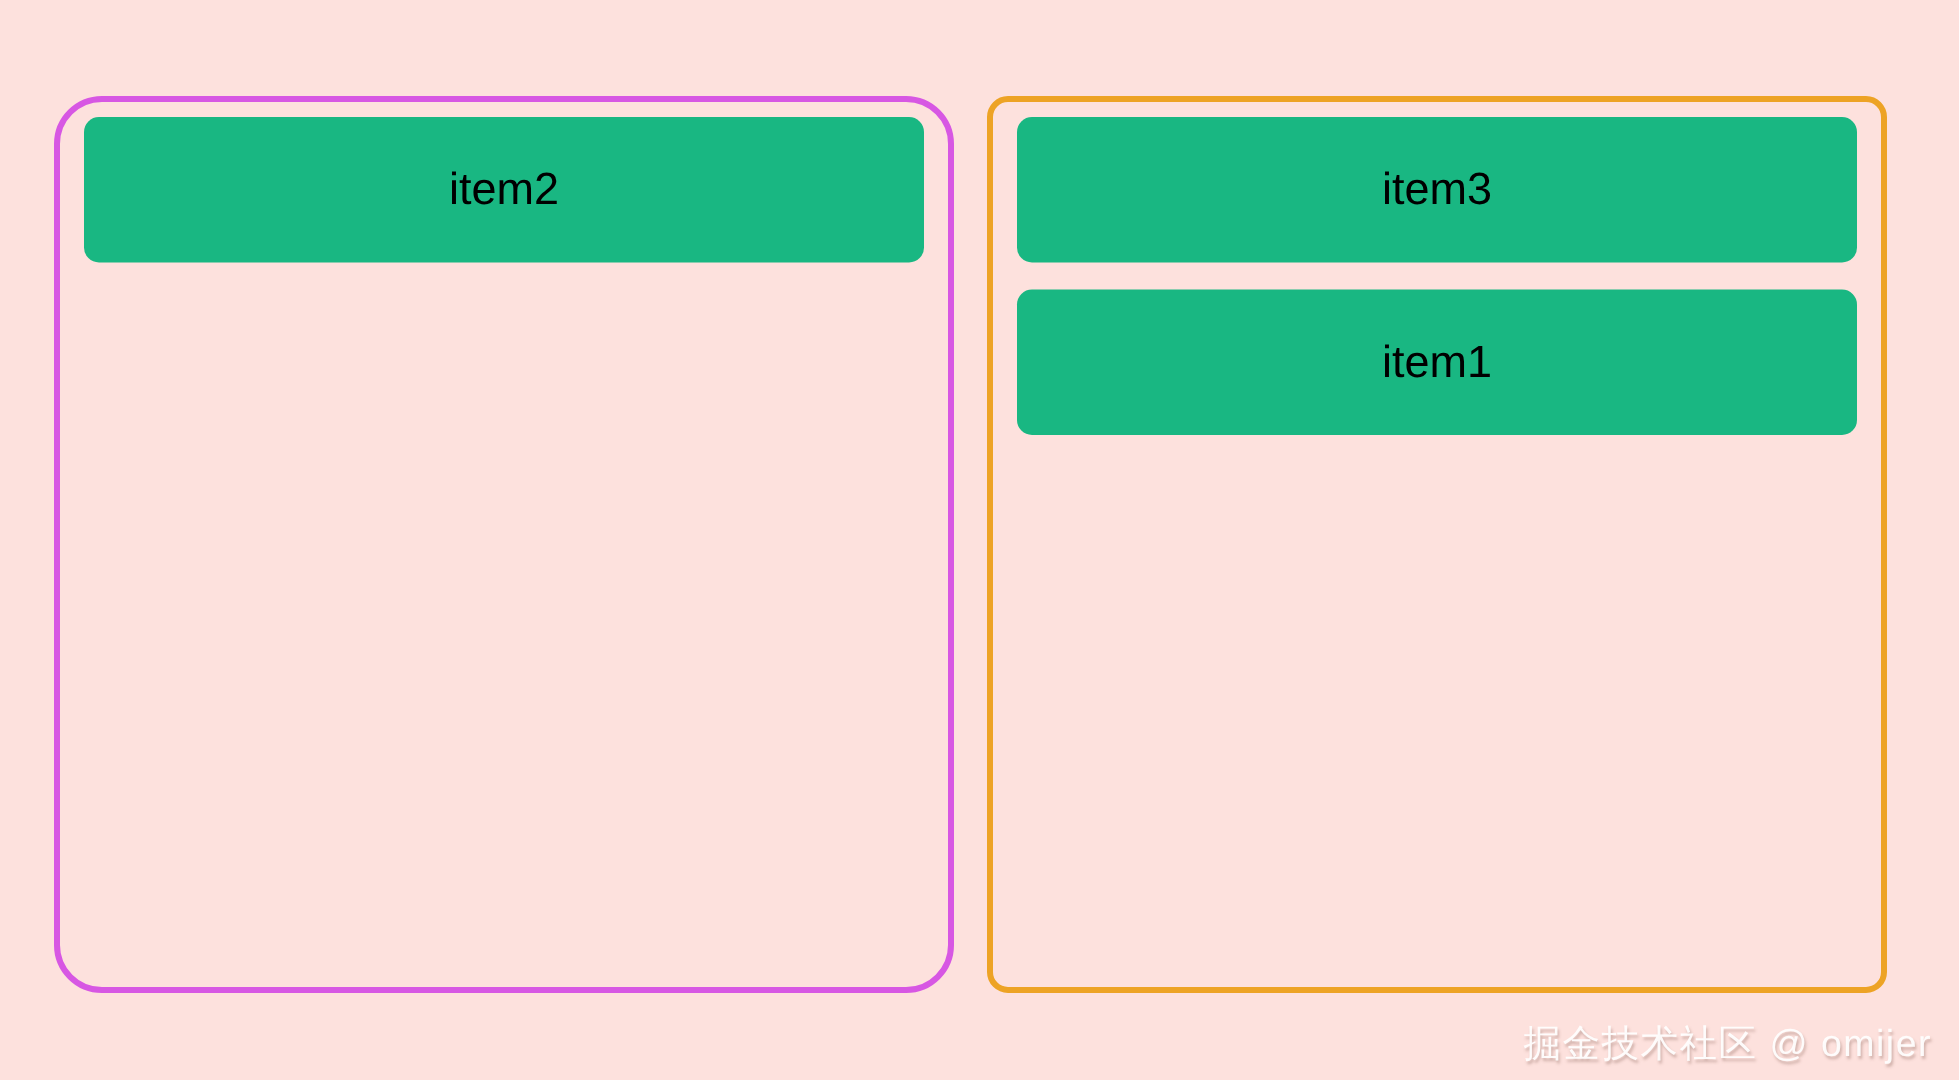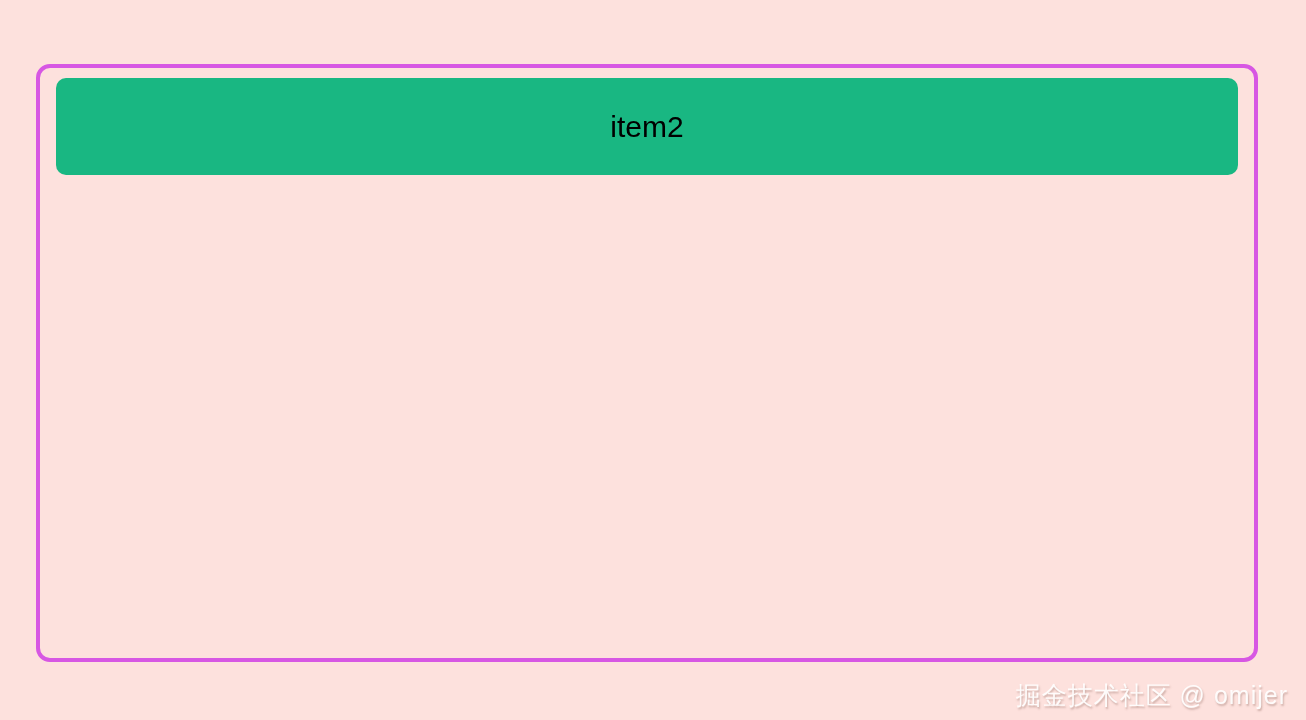--- a/index.html
+++ b/index.html
@@ -23,20 +23,21 @@
   .list {
     flex: 1;
     height: 598px;
     box-sizing: border-box;
     border: 4px solid transparent;
     border-radius: 14px;
     padding: 10px 16px;
   }
   .list-left {
     border-color: #d757e3;
+    border-radius: 32px;
   }
   .list-right {
     border-color: #eda325;
   }
   .item {
     height: 97px;
     background: #19b782;
     border-radius: 10px;
     display: flex;
     align-items: center;
@@ -63,16 +64,20 @@
 </style>
 </head>
 <body>
 
 <div class="board">
 
   <div class="list list-left">
     <div class="item">item2</div>
   </div>
 
+  <div class="list list-right">
+    <div class="item">item3</div>
+    <div class="item">item1</div>
+  </div>
 
 </div>
 
 <div class="watermark">掘金技术社区 @ omijer</div>
 
 </body></html>

